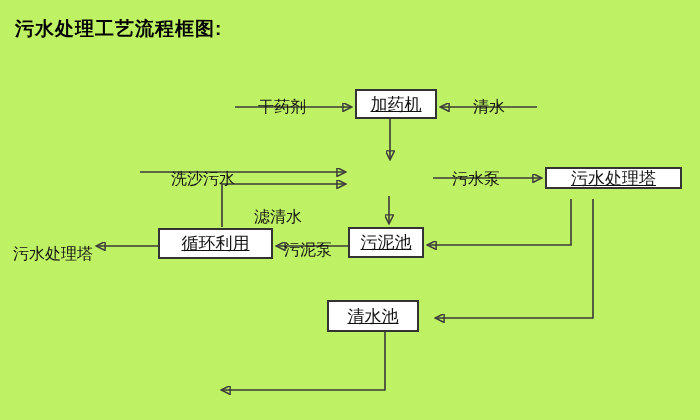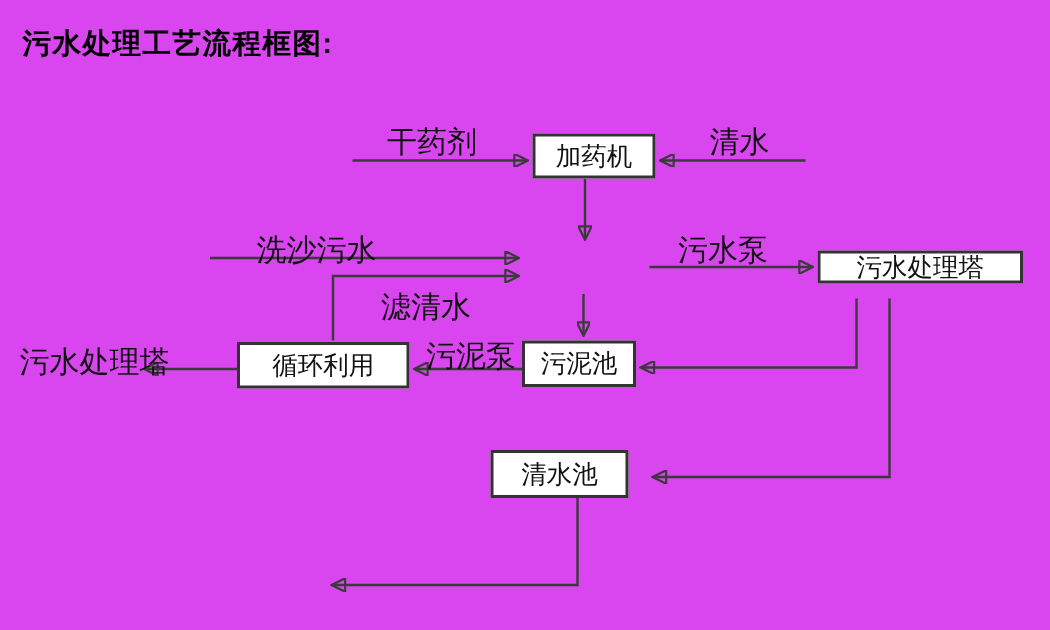--- a/index.html
+++ b/index.html
@@ -5,21 +5,21 @@
   html, body {
     margin: 0;
     padding: 0;
     background: #ffffff;
     font-family: "Liberation Sans", "DejaVu Sans", sans-serif;
   }
   .stage {
     position: relative;
     width: 700px;
     height: 420px;
-    background: #d946ef;
+    background: #bef264;
     overflow: hidden;
   }
   .title {
     position: absolute;
     left: 15px;
     top: 16px;
     margin: 0;
     font-size: 19px;
     font-weight: bold;
     color: #000000;
@@ -41,26 +41,28 @@
     position: absolute;
     box-sizing: border-box;
     border: 2px solid #333333;
     background: #ffffff;
     display: flex;
     align-items: center;
     justify-content: center;
     font-size: 17px;
     color: #111111;
     white-space: nowrap;
+    text-decoration: underline;
   }
   .lbl {
     position: absolute;
-    font-size: 20px;
+    font-size: 16px;
     color: #111111;
     white-space: nowrap;
+    margin-top: 16px;
   }
 </style>
 </head>
 <body>
 
 <div class="stage">
 
   <h1 class="title">污水处理工艺流程框图:</h1>
 
   <svg class="wires" viewBox="0 0 700 420" xmlns="http://www.w3.org/2000/svg">

